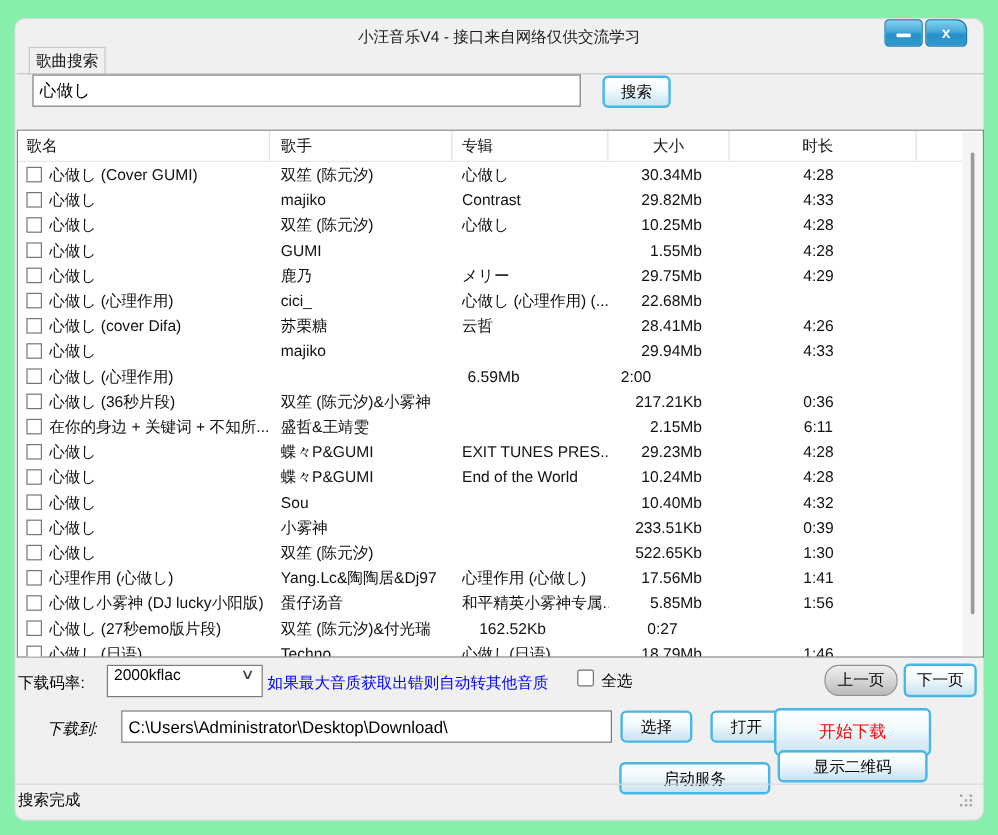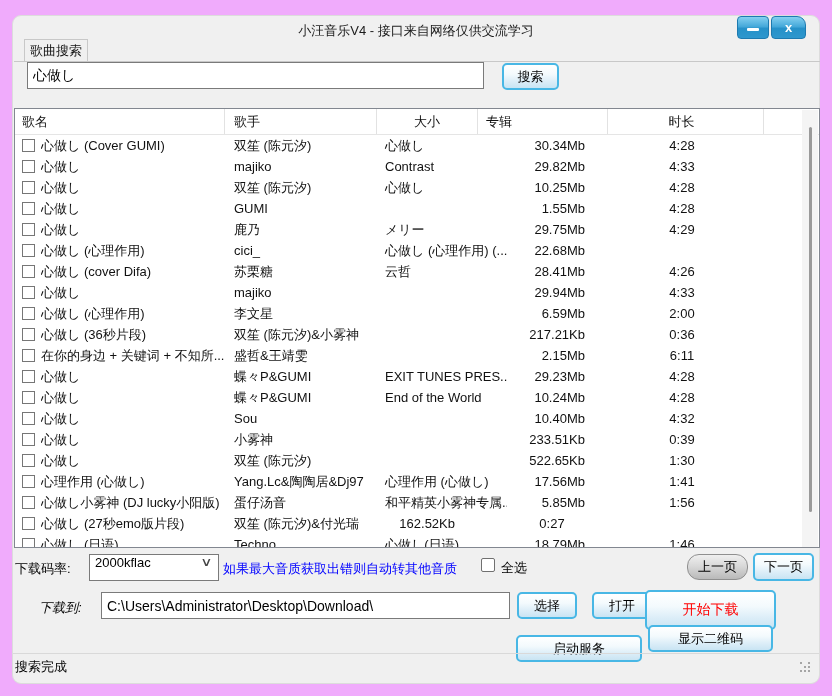--- a/index.html
+++ b/index.html
@@ -1,18 +1,18 @@
 <!DOCTYPE html>
 <html><head>
 <meta charset="utf-8">
 <style>
   * { margin:0; padding:0; box-sizing:border-box; }
   html,body { width:832px; height:696px; background:#000; overflow:hidden;
               font-family:"Liberation Sans","DejaVu Sans",sans-serif; }
-  .stage { position:relative; width:832px; height:696px; background:#f0abfc; }
+  .stage { position:relative; width:832px; height:696px; background:#86efac; }
 
   .window { position:absolute; left:12px; top:15px; width:808px; height:669px;
             background:#f0f0f0; border:1px solid #dcdcdc; border-radius:9px; }
 
   
   .title { position:absolute; left:0; top:6px; width:100%; text-align:center;
            font-size:13px; color:#1a1a1a; }
   .tb-btns { position:absolute; left:724px; top:0; display:flex; }
   .tb-btn { width:32px; height:23px; display:flex; align-items:center; justify-content:center;
             background:linear-gradient(180deg,#85d0f0 0%,#46a9da 45%,#2691c9 55%,#2e97cd 100%);
@@ -122,22 +122,22 @@
     <div class="tab">歌曲搜索</div>
     <div class="tabline"></div>
 
     <input class="search-input" value="心做し" style="">
     <div class="btn cyan search-btn">搜索</div>
 
     <div class="table">
       <div class="thead">
         <div class="hc h-name">歌名</div>
         <div class="hc h-artist">歌手</div>
+        <div class="hc h-album">专辑</div>
         <div class="hc h-size">大小</div>
-        <div class="hc h-album">专辑</div>
         <div class="hc h-dur">时长</div>
         <div class="hc h-fill"></div>
       </div>
       <div class="tbody">
           <div class="trow">
     <div class="c name">
       <span class="cb"></span>
       <span class="nm">心做し (Cover GUMI)</span>
     </div>
     <div class="c artist">双笙 (陈元汐)</div>
@@ -212,21 +212,20 @@
     <div class="c artist">majiko</div>
     <div class="c album"></div>
     <div class="c size">29.94Mb</div>
     <div class="c dur">4:33</div>
   </div>
           <div class="trow">
     <div class="c name">
       <span class="cb"></span>
       <span class="nm">心做し (心理作用)</span>
     </div>
-    <div class="c artist">李文星</div>
     <div class="c album"></div>
     <div class="c size">6.59Mb</div>
     <div class="c dur">2:00</div>
   </div>
           <div class="trow">
     <div class="c name">
       <span class="cb"></span>
       <span class="nm">心做し (36秒片段)</span>
     </div>
     <div class="c artist">双笙 (陈元汐)&amp;小雾神</div>

